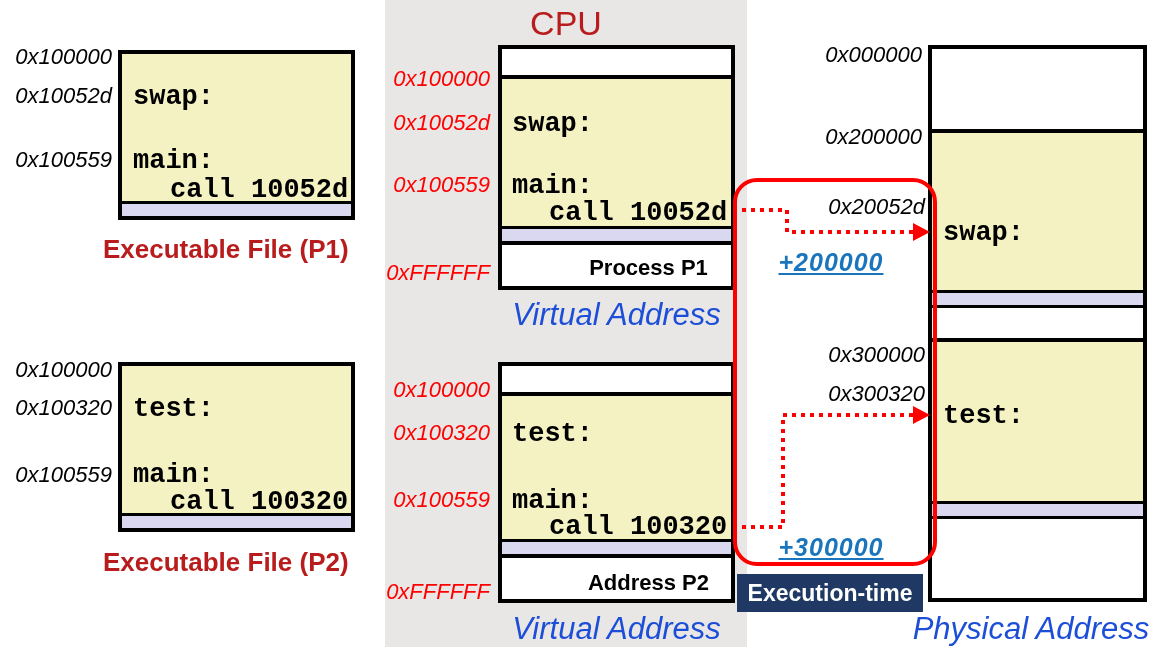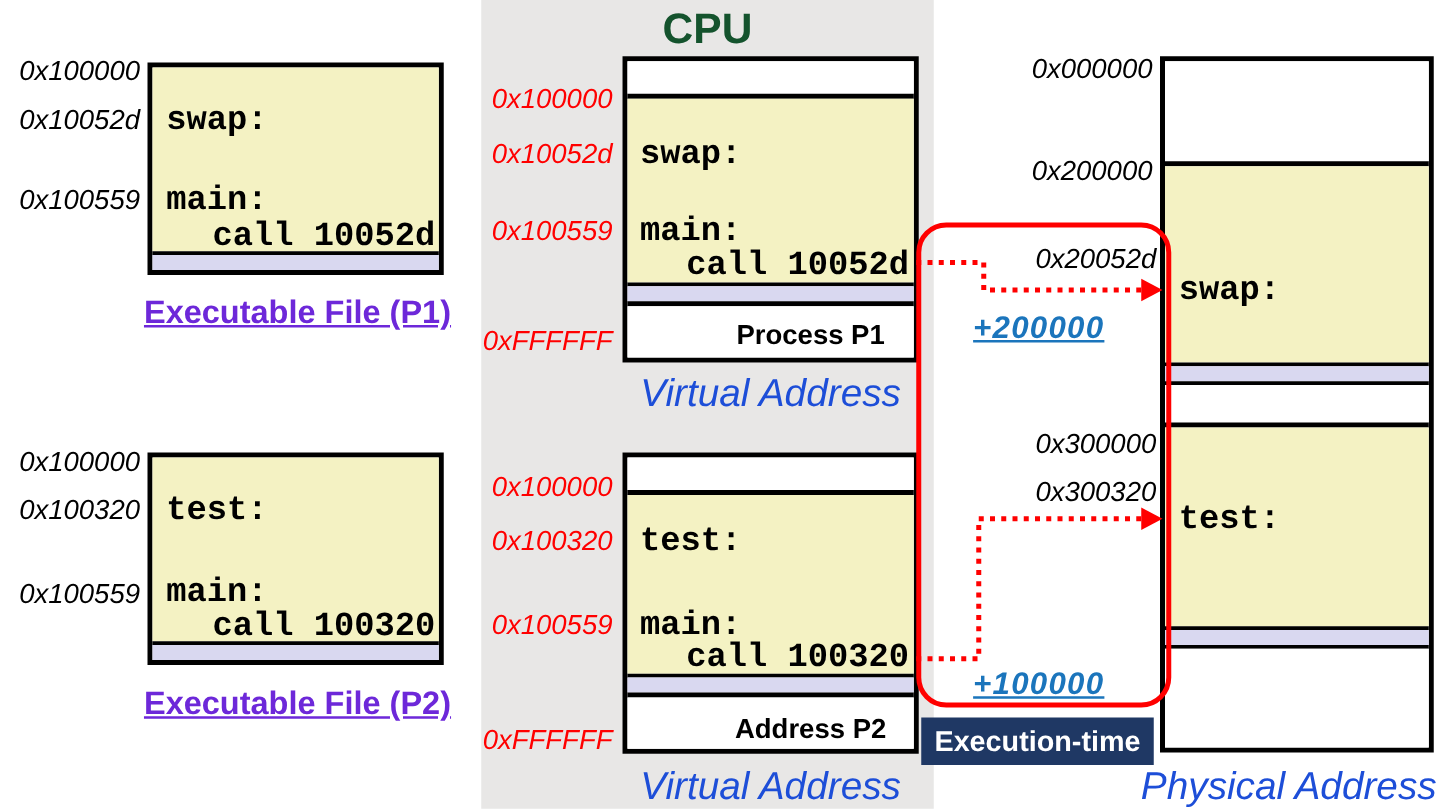--- a/index.html
+++ b/index.html
@@ -4,37 +4,37 @@
 <style>
   html,body{margin:0;padding:0;}
   body{
     width:1157px;height:647px;position:relative;background:#ffffff;
     font-family:"Liberation Sans",sans-serif;overflow:hidden;
   }
   .abs{position:absolute;}
   
   .cpu-panel{left:385px;top:0;width:362px;height:647px;background:#e8e7e6;}
   .cpu-title{left:395px;top:4px;width:342px;text-align:center;
-    font-weight:bold;font-size:34px;color:#14532d;}
+    font-weight:normal;font-size:34px;color:#b91c1c;}
   
   .membox{border:4px solid #000;box-sizing:border-box;background:#fff;
     display:flex;flex-direction:column;}
   .membox .strip{width:100%;}
   .s-yellow{background:#f4f2c3;}
   .s-lav{background:#d9d8f0;}
   .s-black{background:#000;}
   .s-white{background:#fff;}
   
   .addr{font-style:italic;font-size:22px;color:#000;text-align:right;
     white-space:nowrap;line-height:1;}
   .addr.red{color:#ff0000;}
   .code{font-family:"Liberation Mono","DejaVu Sans Mono",monospace;
     font-weight:bold;font-size:27px;color:#000;white-space:pre;line-height:1;}
-  .caption{font-weight:bold;font-size:26px;color:#6d28d9;text-align:center;
-    white-space:nowrap;line-height:1;text-decoration:underline;}
+  .caption{font-weight:bold;font-size:26px;color:#b91c1c;
+    white-space:nowrap;line-height:1;}
   .procname{font-weight:bold;font-size:22px;color:#000;text-align:center;line-height:1;padding-left:32px;}
   .space-label{font-weight:normal;font-style:italic;font-size:31px;color:#1d4ed8;
     text-align:center;white-space:nowrap;line-height:1;}
   .offset{font-weight:bold;font-style:italic;font-size:25px;color:#1b75bc;
     text-decoration:underline;text-align:center;letter-spacing:1px;
     white-space:nowrap;line-height:1;}
   .badge{left:737px;top:574px;width:186px;height:38px;background:#1f3864;
     display:flex;align-items:center;justify-content:center;z-index:6;}
   .badge span{color:#fff;font-weight:bold;font-size:23px;line-height:1;white-space:nowrap;}
   .reloc{left:733px;top:178px;width:204px;height:388px;border:4px solid #ff0000;
@@ -148,13 +148,13 @@
 <div class="abs addr txt" style="left:742px;width:180px;top:44px;">0x000000</div>
 <div class="abs addr txt" style="left:742px;width:180px;top:126px;">0x200000</div>
 <div class="abs addr txt" style="left:745px;width:180px;top:196px;">0x20052d</div>
 <div class="abs addr txt" style="left:745px;width:180px;top:344px;">0x300000</div>
 <div class="abs addr txt" style="left:745px;width:180px;top:383px;">0x300320</div>
 <div class="abs code txt" style="left:943px;top:220px;">swap:</div>
 <div class="abs code txt" style="left:943px;top:403px;">test:</div>
 <div class="abs space-label txt" style="left:905px;width:252px;top:613px;text-align:center;">Physical Address</div>
 
 <div class="abs offset txt" style="left:765px;width:132px;top:250px;">+200000</div>
-<div class="abs offset txt" style="left:765px;width:132px;top:535px;">+100000</div>
+<div class="abs offset txt" style="left:765px;width:132px;top:535px;">+300000</div>
 
 </body></html>

